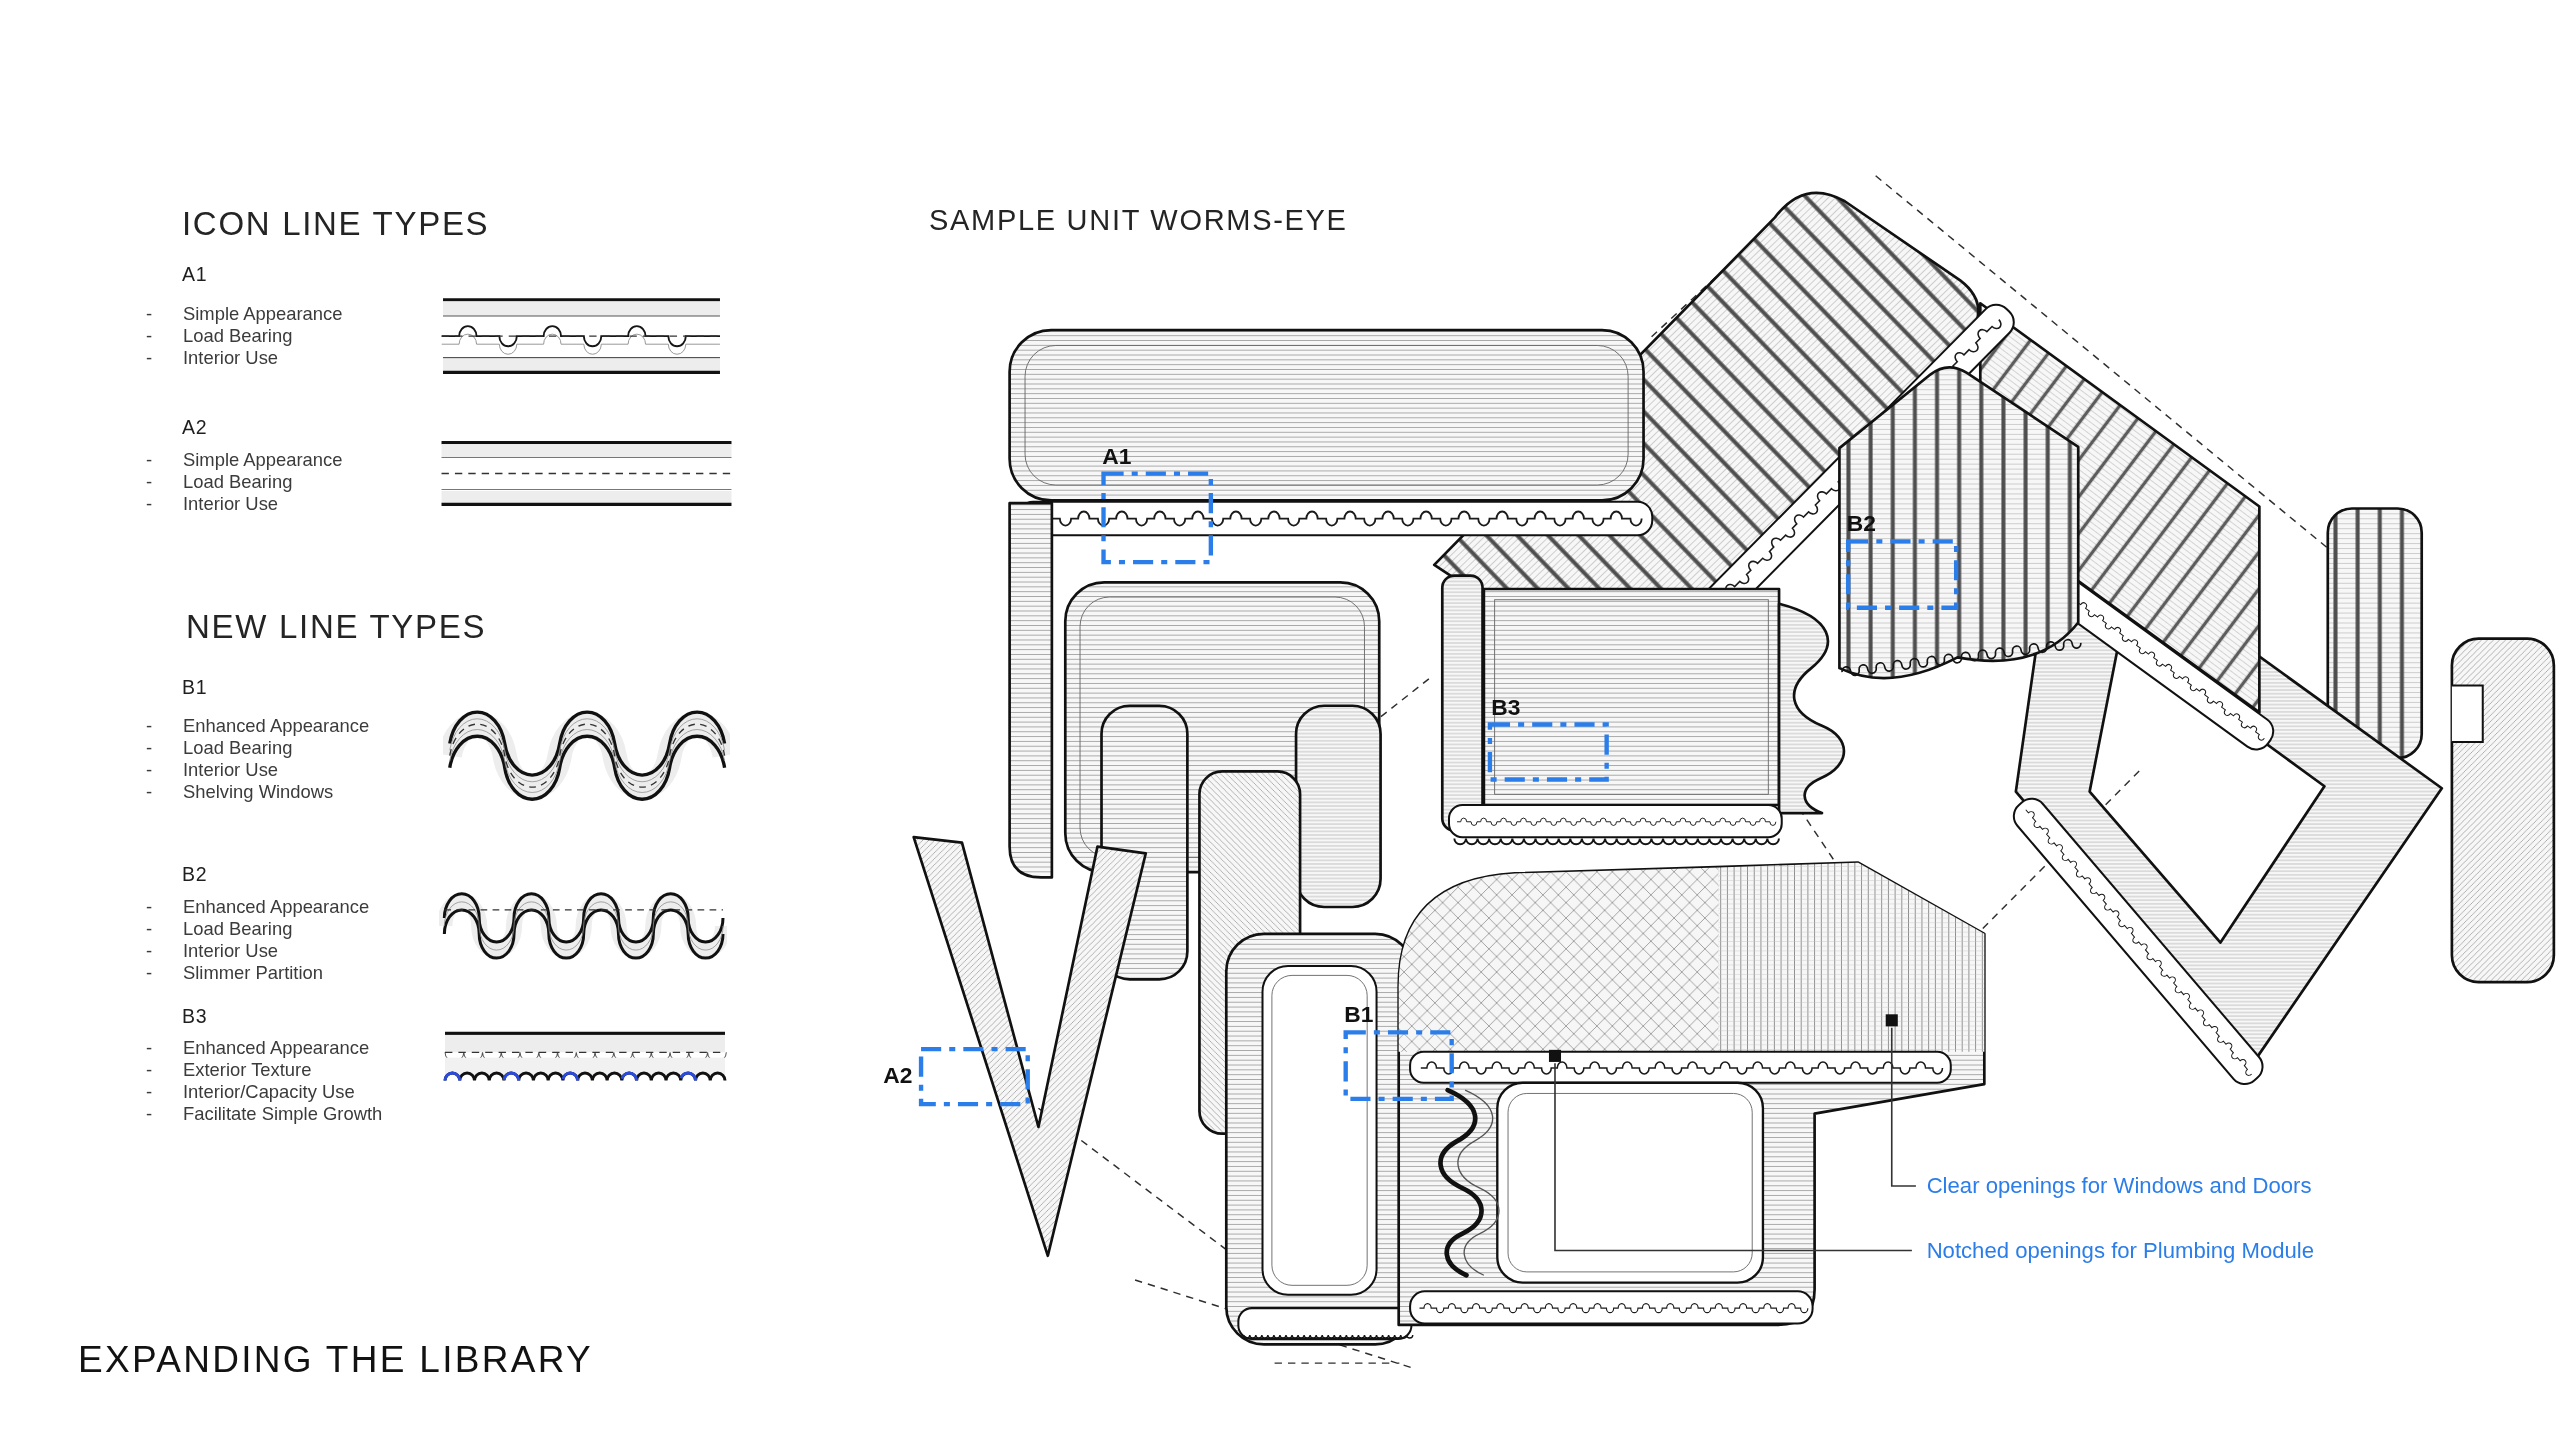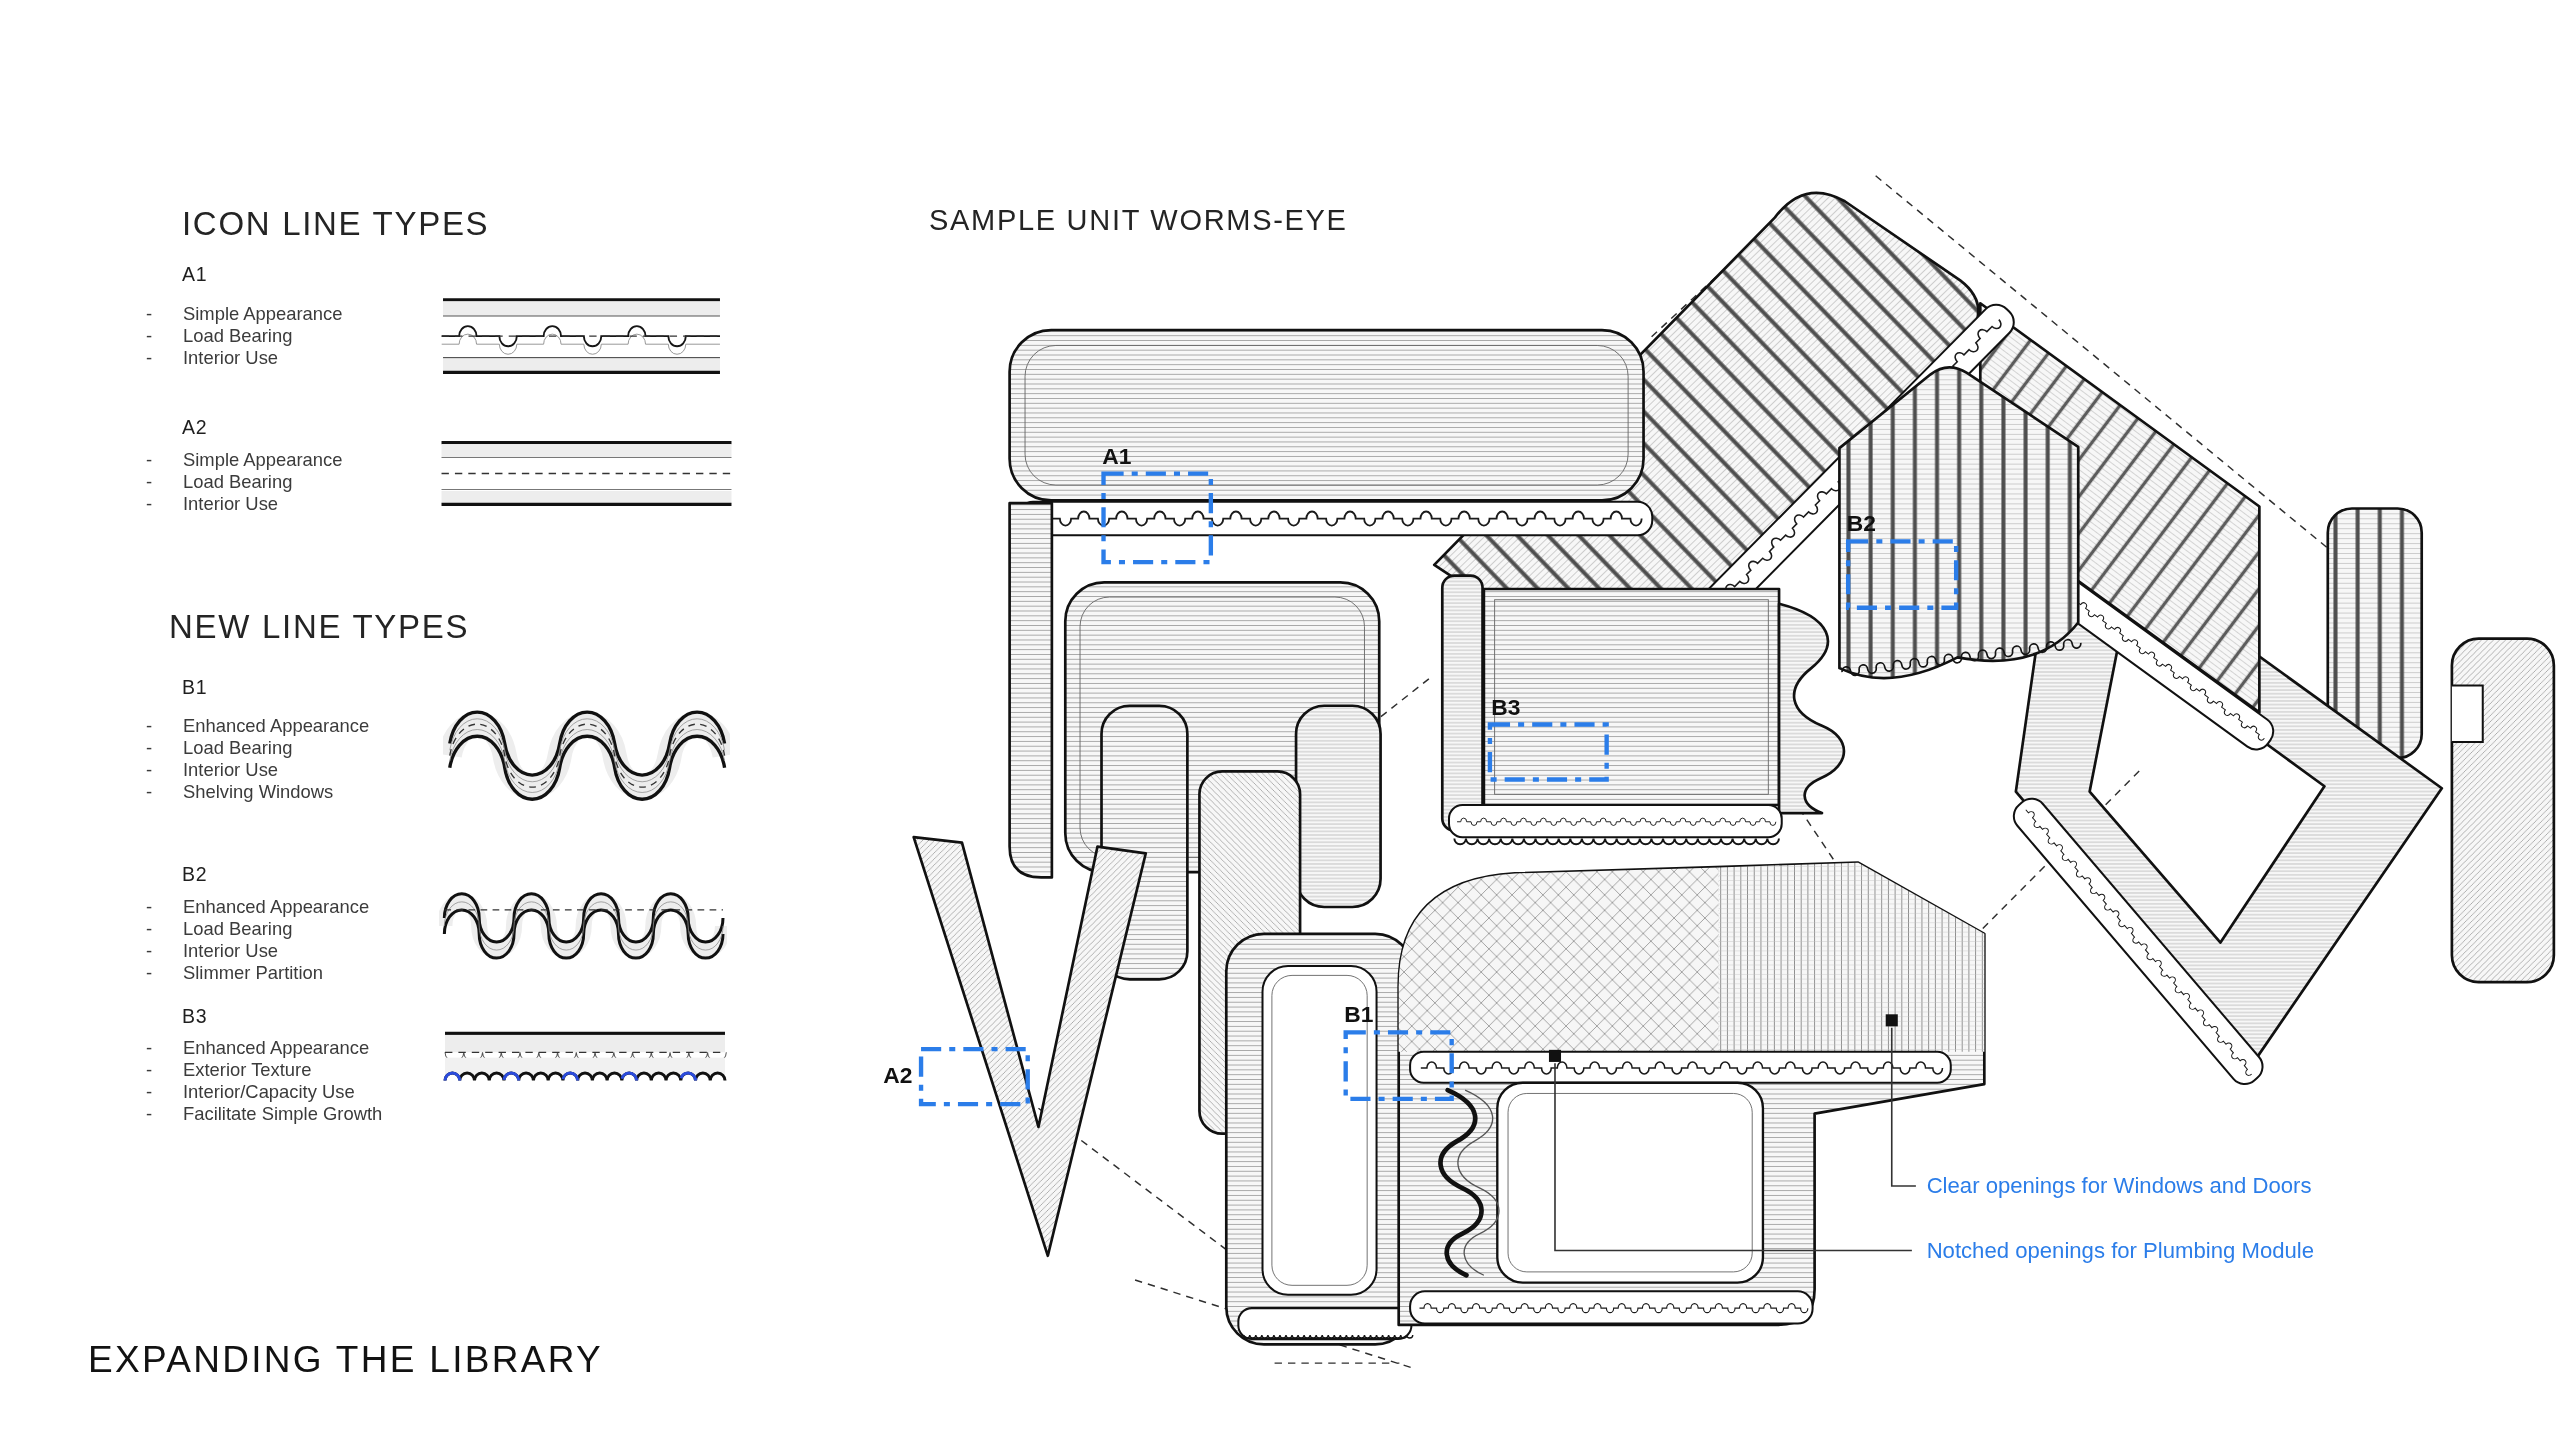--- a/index.html
+++ b/index.html
@@ -243,21 +243,21 @@
 <svg class="abs" style="left:437px;top:436px" width="299" height="75" viewBox="0 0 445 112">
   <path d="M6,10H439" stroke="#111" stroke-width="5"></path>
   <rect x="6" y="12" width="433" height="20" fill="#ededed"></rect>
   <path d="M6,32H439" stroke="#777" stroke-width="1.5"></path>
   <path d="M6,56H439" stroke="#333" stroke-width="2" stroke-dasharray="11 9"></path>
   <path d="M6,80H439" stroke="#777" stroke-width="1.5"></path>
   <rect x="6" y="82" width="433" height="20" fill="#ededed"></rect>
   <path d="M6,102H439" stroke="#111" stroke-width="5"></path>
 </svg>
 
-<div class="abs sec-title" style="left:169px;top:608px">NEW LINE TYPES</div>
+<div class="abs sec-title" style="left:186px;top:608px">NEW LINE TYPES</div>
 
 <div class="abs ghead" style="left:182px;top:676px">B1</div>
 <div class="abs list" style="left:146px;top:715px">
   <div class="item">
       <span class="dash">-</span>
       <span>Enhanced Appearance</span>
     </div>
   <div class="item">
       <span class="dash">-</span>
       <span>Load Bearing</span>
@@ -330,14 +330,14 @@
   <path d="M6,8H424" stroke="#111" stroke-width="5.5"></path>
   <rect x="6" y="10" width="418" height="26" fill="#ededed"></rect>
   <path d="M6,36 a14,14 0 0 0 28,0a14,14 0 0 0 28,0a14,14 0 0 0 28,0a14,14 0 0 0 28,0a14,14 0 0 0 28,0a14,14 0 0 0 28,0a14,14 0 0 0 28,0a14,14 0 0 0 28,0a14,14 0 0 0 28,0a14,14 0 0 0 28,0a14,14 0 0 0 28,0a14,14 0 0 0 28,0a14,14 0 0 0 28,0a14,14 0 0 0 28,0a14,14 0 0 0 28,0" fill="none" stroke="#555" stroke-width="1.5"></path>
   <path d="M6,36H424" stroke="#333" stroke-width="2" stroke-dasharray="11 9"></path>
   <rect x="6" y="44" width="418" height="26" fill="#f1f1f1"></rect>
   <path d="M6,78 a11,11 0 0 1 22,0a11,11 0 0 1 22,0a11,11 0 0 1 22,0a11,11 0 0 1 22,0a11,11 0 0 1 22,0a11,11 0 0 1 22,0a11,11 0 0 1 22,0a11,11 0 0 1 22,0a11,11 0 0 1 22,0a11,11 0 0 1 22,0a11,11 0 0 1 22,0a11,11 0 0 1 22,0a11,11 0 0 1 22,0a11,11 0 0 1 22,0a11,11 0 0 1 22,0a11,11 0 0 1 22,0a11,11 0 0 1 22,0a11,11 0 0 1 22,0a11,11 0 0 1 22,0" fill="none" stroke="#111" stroke-width="4.5"></path>
   <path d="M6,78 a11,11 0 0 1 22,0a11,11 0 0 1 22,0a11,11 0 0 1 22,0a11,11 0 0 1 22,0a11,11 0 0 1 22,0a11,11 0 0 1 22,0a11,11 0 0 1 22,0a11,11 0 0 1 22,0a11,11 0 0 1 22,0a11,11 0 0 1 22,0a11,11 0 0 1 22,0a11,11 0 0 1 22,0a11,11 0 0 1 22,0a11,11 0 0 1 22,0a11,11 0 0 1 22,0a11,11 0 0 1 22,0a11,11 0 0 1 22,0a11,11 0 0 1 22,0a11,11 0 0 1 22,0" fill="none" stroke="#2b4bdc" stroke-width="4.5" stroke-dasharray="34.5 103.7"></path>
 </svg>
 
 <div class="abs main-title" style="left:929px;top:204px">SAMPLE UNIT WORMS-EYE</div>
-<div class="abs footer-title" style="left:88px;top:1339px">EXPANDING THE LIBRARY</div>
+<div class="abs footer-title" style="left:78px;top:1339px">EXPANDING THE LIBRARY</div>
 
 
 </body></html>

